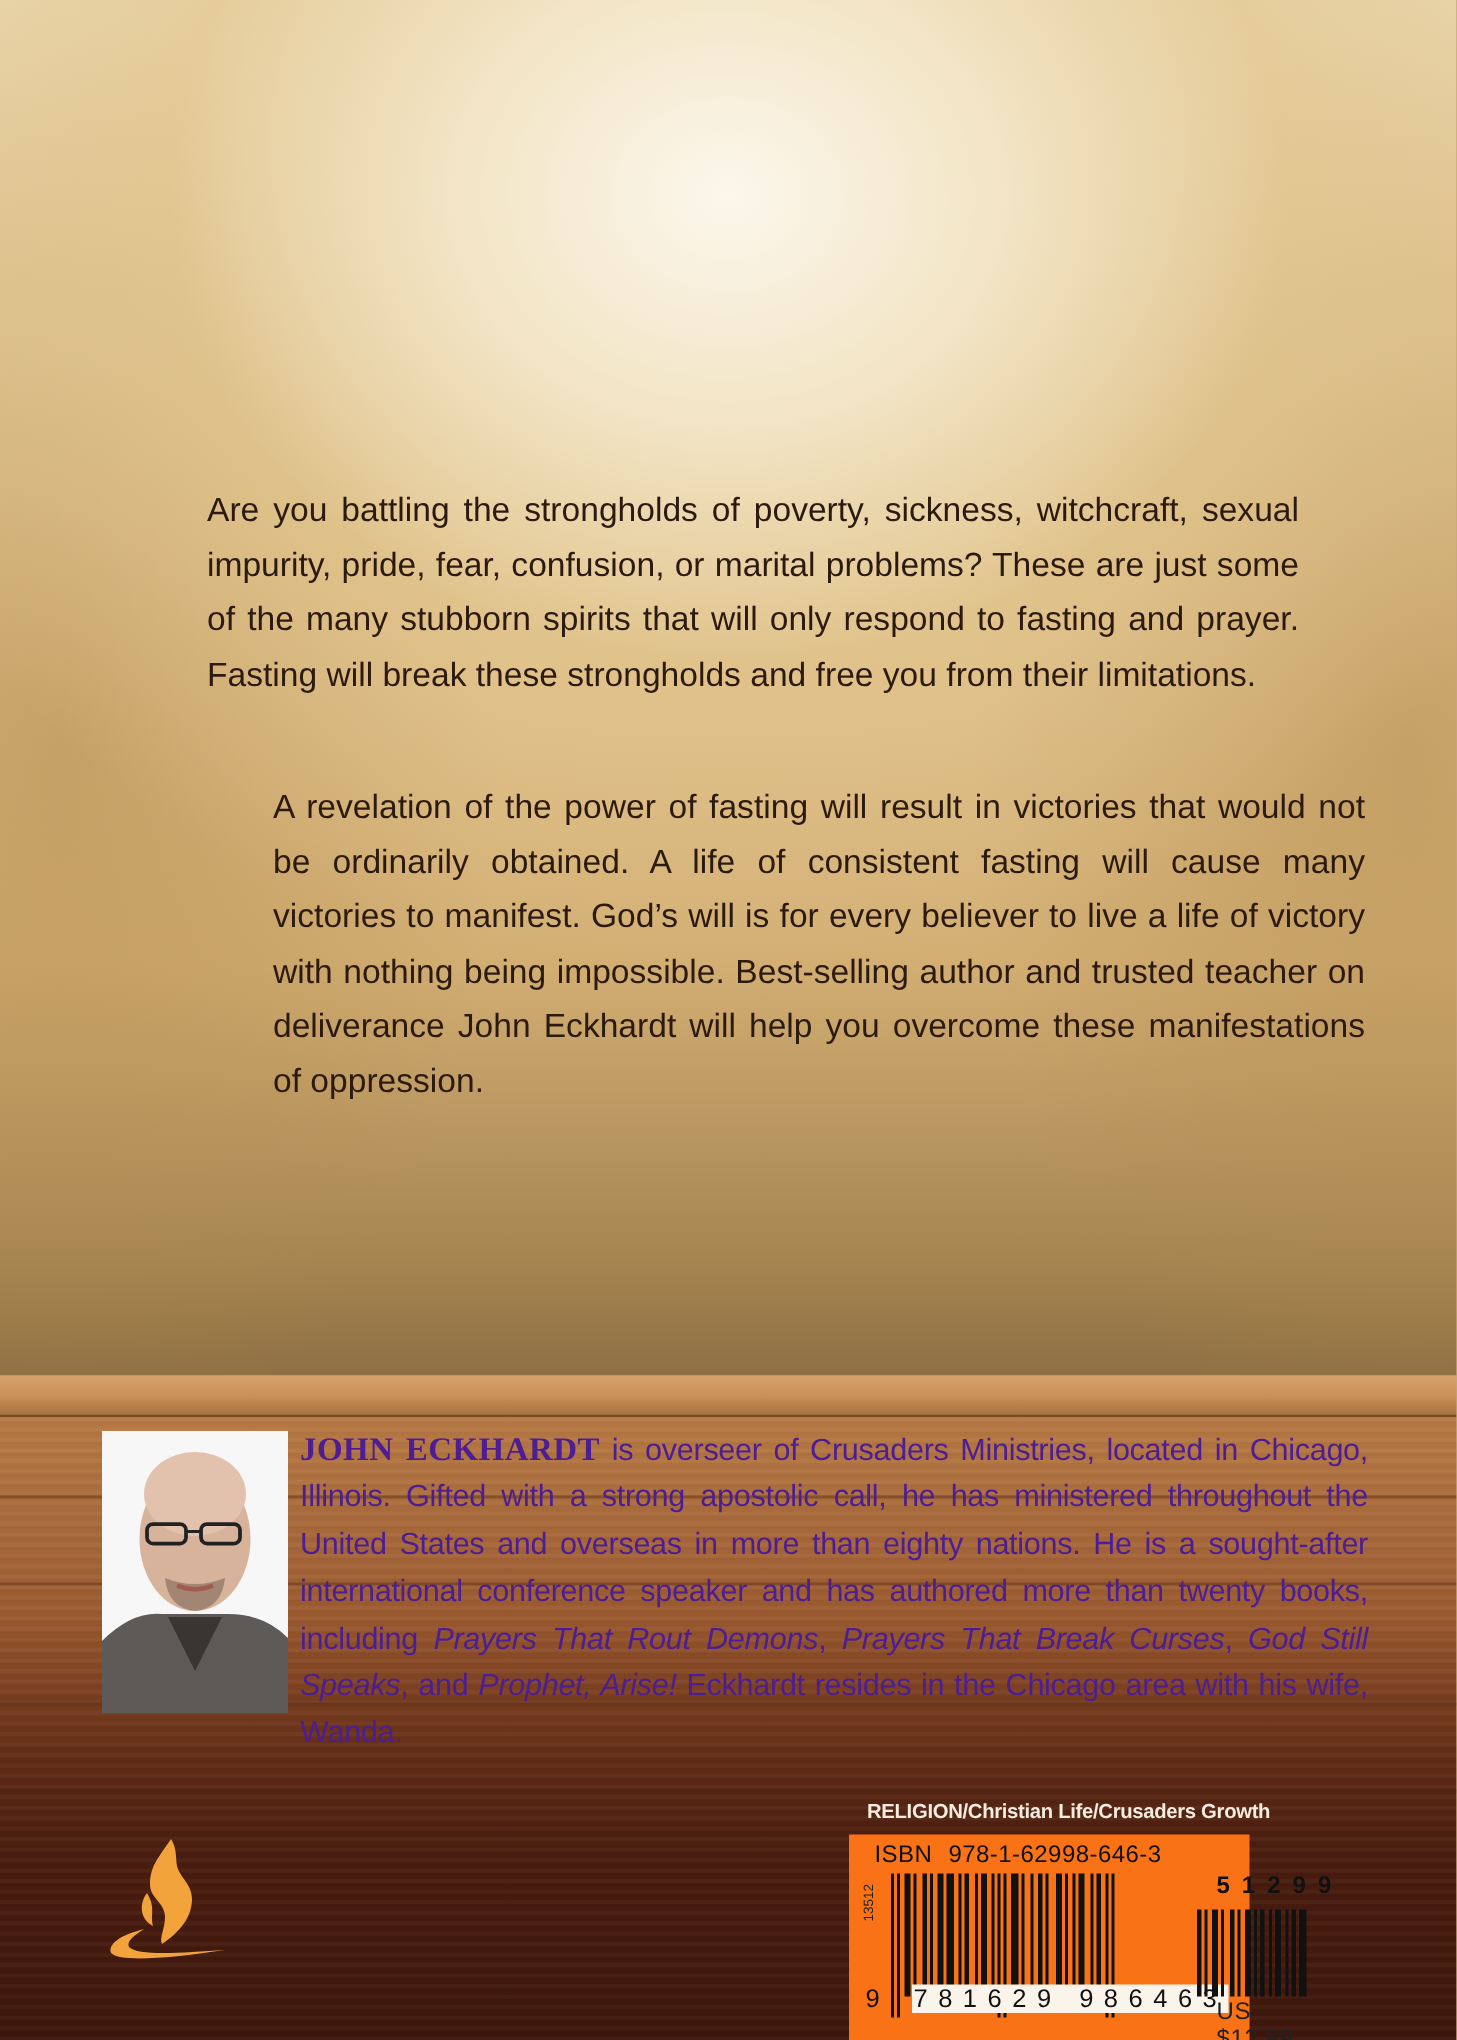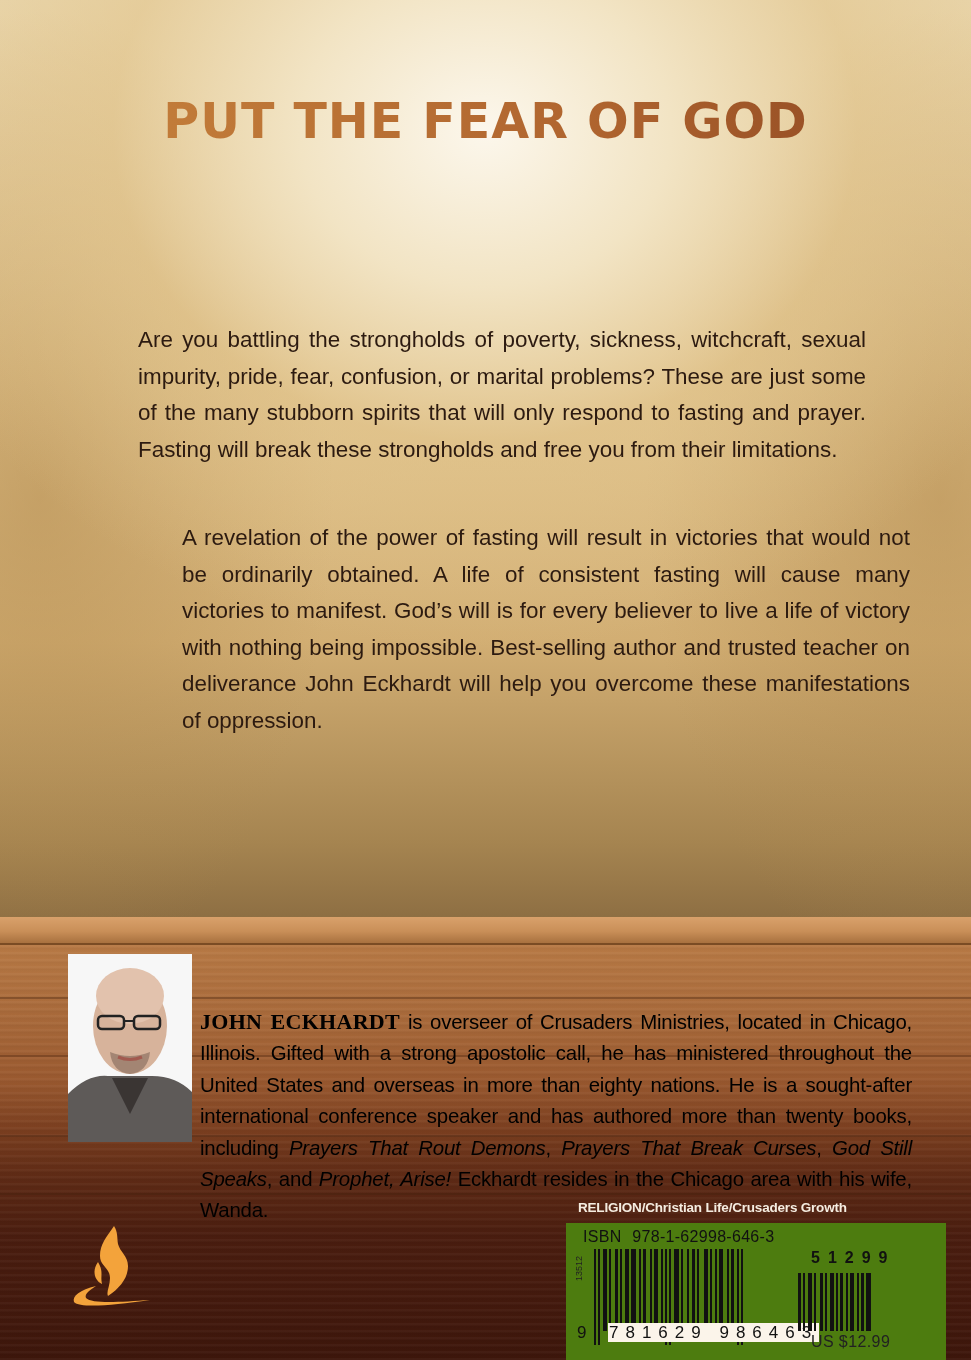--- a/index.html
+++ b/index.html
@@ -51,42 +51,42 @@
     text-align:justify;
   }
   #para1 { top:278px;margin-top:44px; }
   #para2 { top:520px;margin-left:44px; }
 
   .author-photo {
     position:absolute; left:68px; top:954px; width:124px; height:188px;
     background:#fafafa; overflow:hidden;
   }
   .bio {
-    position:absolute; left:200px; top:1006px; width:712px;
+    position:absolute; left:200px; top:950px; width:712px;
     font-family:"Liberation Sans", sans-serif;
     font-size:20.4px; line-height:31.4px;
-    color:#000000;
+    color:#4c1d95;
     text-align:justify;
     letter-spacing:-0.2px;
   }
   .bio .name {
     font-family:"Liberation Serif", serif;
     font-weight:bold; font-size:22px; letter-spacing:0.3px;
   }
   .bio em { font-style:italic; }
 
   .category {
     position:absolute; left:578px; top:1200px;
     font-family:"Liberation Sans", sans-serif;
     font-weight:bold; font-size:13.5px; color:#f5ece0;
     letter-spacing:-0.2px;
   }
   .barcode-panel {
-    position:absolute; left:566px; top:1223px; width:380px; height:137px;
-    background:#4d7c0f;
+    position:absolute; left:566px; top:1223px; width:267px; height:137px;
+    background:#f97316;
   }
   .isbn {
     position:absolute; left:17px; top:5px;
     font-family:"Liberation Sans", sans-serif; font-size:16px; color:#111;
     letter-spacing:0.3px; word-spacing:6px;
   }
   .side-code {
     position:absolute; left:-2px; top:42px;
     font-family:"Liberation Sans", sans-serif; font-size:9px; color:#222;
     transform:rotate(-90deg); transform-origin:left top;
@@ -131,21 +131,20 @@
 <div class="parchment"></div>
 <div class="shelf-edge"></div>
 <div class="wood">
   <div class="wood-line" style="top:52px;"></div>
   <div class="wood-line" style="top:110px;"></div>
   <div class="wood-line" style="top:190px;"></div>
   <div class="wood-line" style="top:248px;"></div>
 </div>
 
 <h1 class="headline">
-  <div>PUT THE FEAR OF GOD</div>
 </h1>
 
 <p id="para1" class="body-text">Are you battling the strongholds of poverty, sickness, witchcraft, sexual impurity, pride, fear, confusion, or marital problems? These are just some of the many stubborn spirits that will only respond to fasting and prayer. Fasting will break these strongholds and free you from their limitations.</p>
 <p id="para2" class="body-text">A revelation of the power of fasting will result in victories that would not be ordinarily obtained. A life of consistent fasting will cause many victories to manifest. God’s will is for every believer to live a life of victory with nothing being impossible. Best-selling author and trusted teacher on deliverance John Eckhardt will help you overcome these manifestations of oppression.</p>
 
 <div class="author-photo">
   <svg width="124" height="188" viewBox="0 0 124 188">
     <rect width="124" height="188" fill="#f7f7f7"></rect>
     <path d="M0 140 Q20 120 40 122 L84 122 Q108 122 124 138 L124 188 L0 188 Z" fill="#5e5a58"></path>
     <path d="M44 124 L62 160 L80 124 Z" fill="#3a3533"></path>

